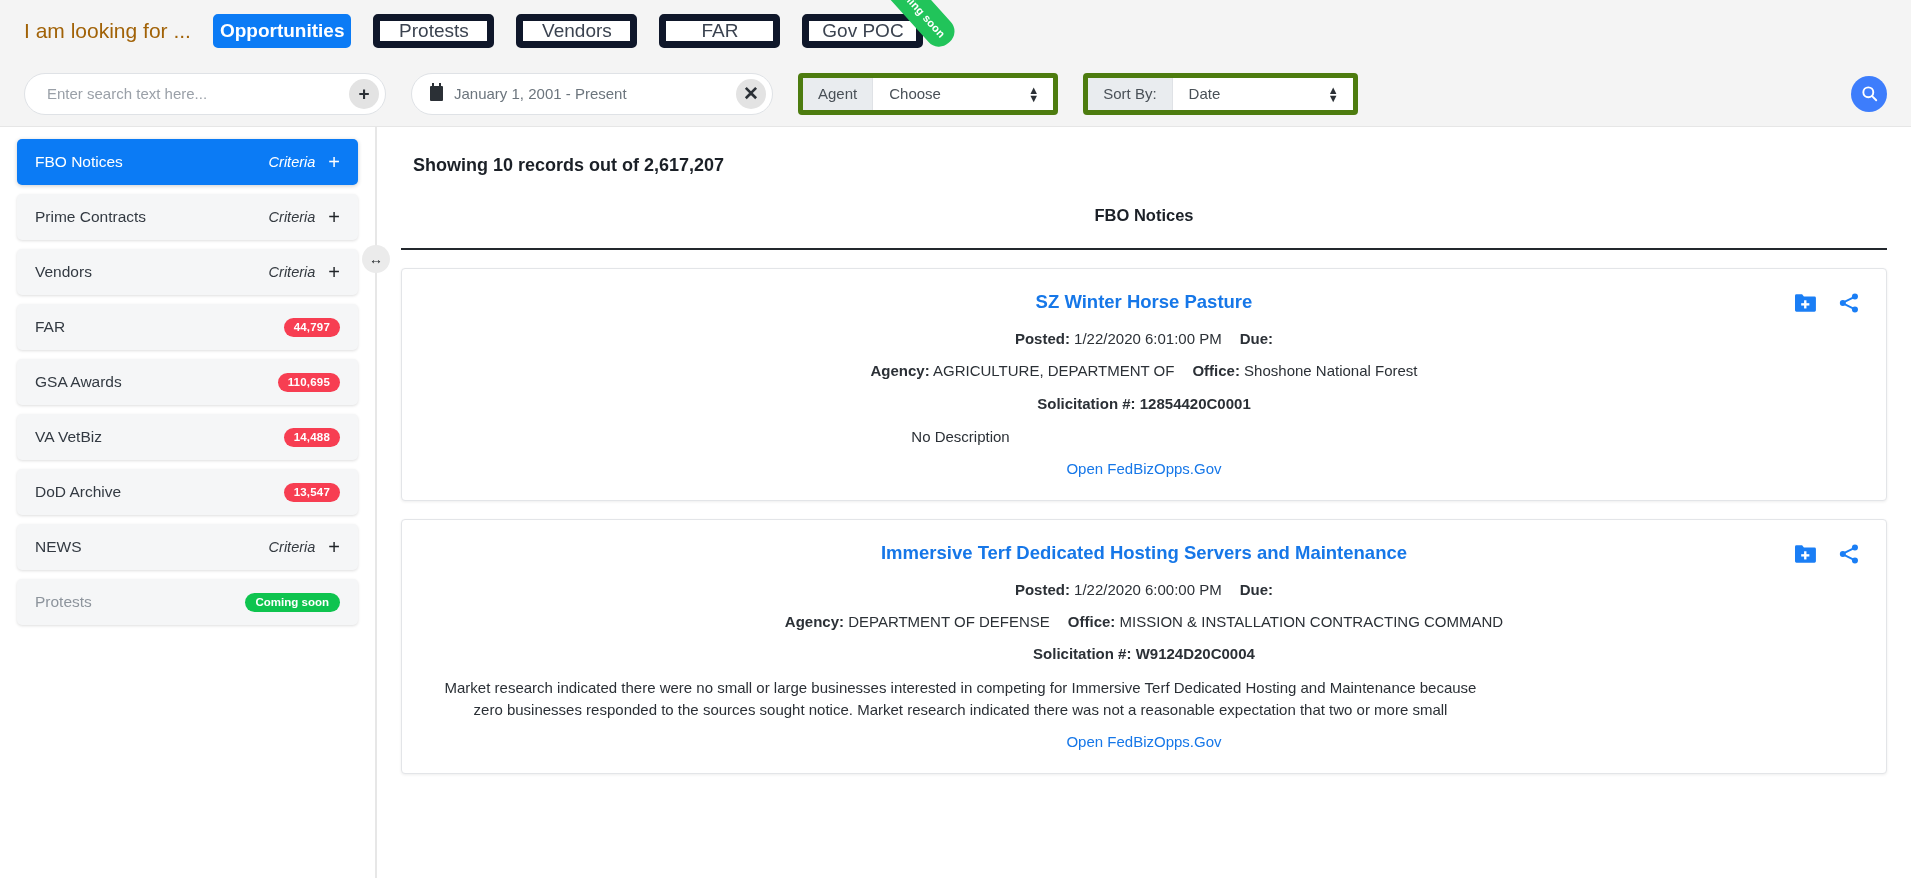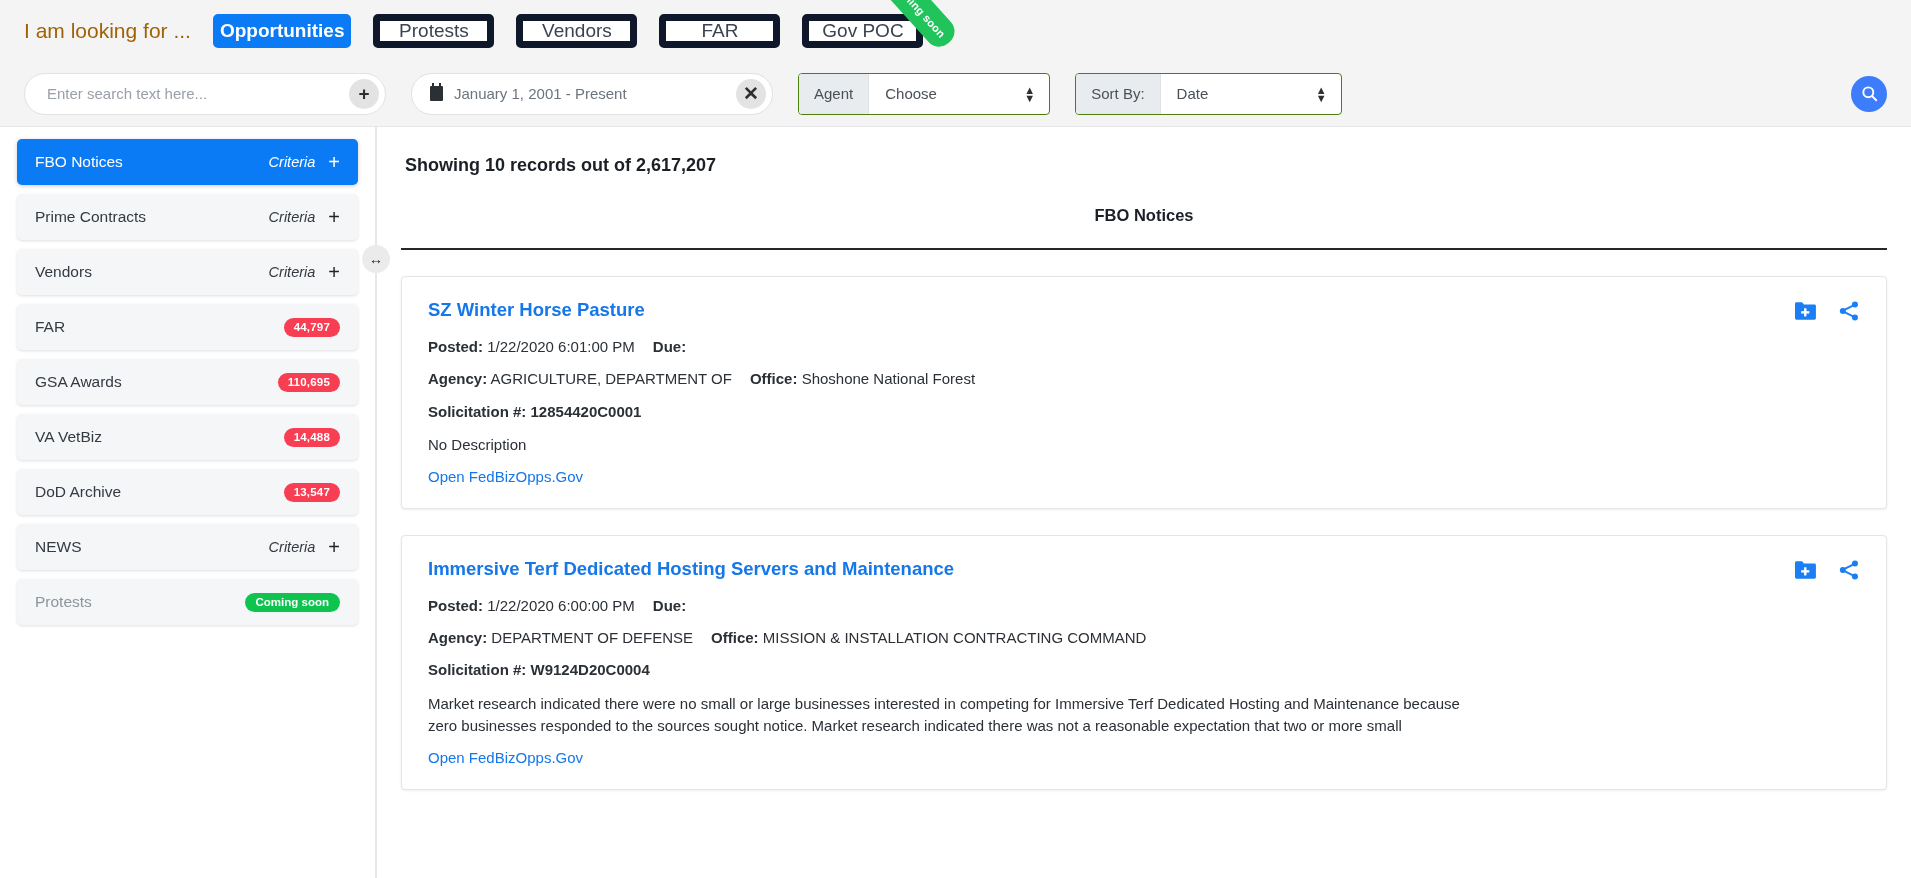--- a/index.html
+++ b/index.html
@@ -113,21 +113,21 @@
   .cal-icon::after {
     content:""; position:absolute; top:-3px; right:2px;
     width:2px; height:4px; background:#2b3036;
   }
   .date-label { font-size: 15px; color: #6c757d; flex: 1; }
 
   .group-box {
     display: flex; align-items: stretch;
     height: 42px;
     margin-left: 25px;
-    border: 1px solid #4d7c0f;
+    border: 5px solid #4d7c0f;
     border-radius: 4px;
     background: #ffffff;
     overflow: hidden;
   }
   .group-label {
     background: #e9ecef;
     border-right: 1px solid #dfe2e6;
     display: flex; align-items: center;
     padding: 0 15px;
     font-size: 15px;
@@ -230,41 +230,42 @@
   
   .main {
     flex: 1;
     padding: 18px 24px 0 24px;
     overflow: hidden;
   }
   .records-line {
     font-size: 18px;
     font-weight: 600;
     color: #1b2027;
-    margin: 10px 0 0 4px;
+    margin: 10px 0 0 12px;
   }
   .section-title {
     text-align: center;
     font-size: 16.5px;
     font-weight: 700;
     color: #1b2027;
     margin-top: 30px;
   }
   .section-rule {
     border-bottom: 2px solid #23282d;
     margin-top: 23px;
   }
   .card {
     border: 1px solid #e3e5e8;
     border-radius: 4px;
     box-shadow: 0 1px 3px rgba(0,0,0,.07);
-    margin-top: 26px;
+    margin-top: 18px;
     padding: 22px 26px 22px 26px;
     position: relative;
     background: #ffffff;
+    text-align: center;
   }
   .card-title {
     font-size: 18.5px;
     font-weight: 600;
     color: #1677e8;
     margin-bottom: 16px;
     cursor: pointer;
     display: inline-block;
   }
   .card-row {

